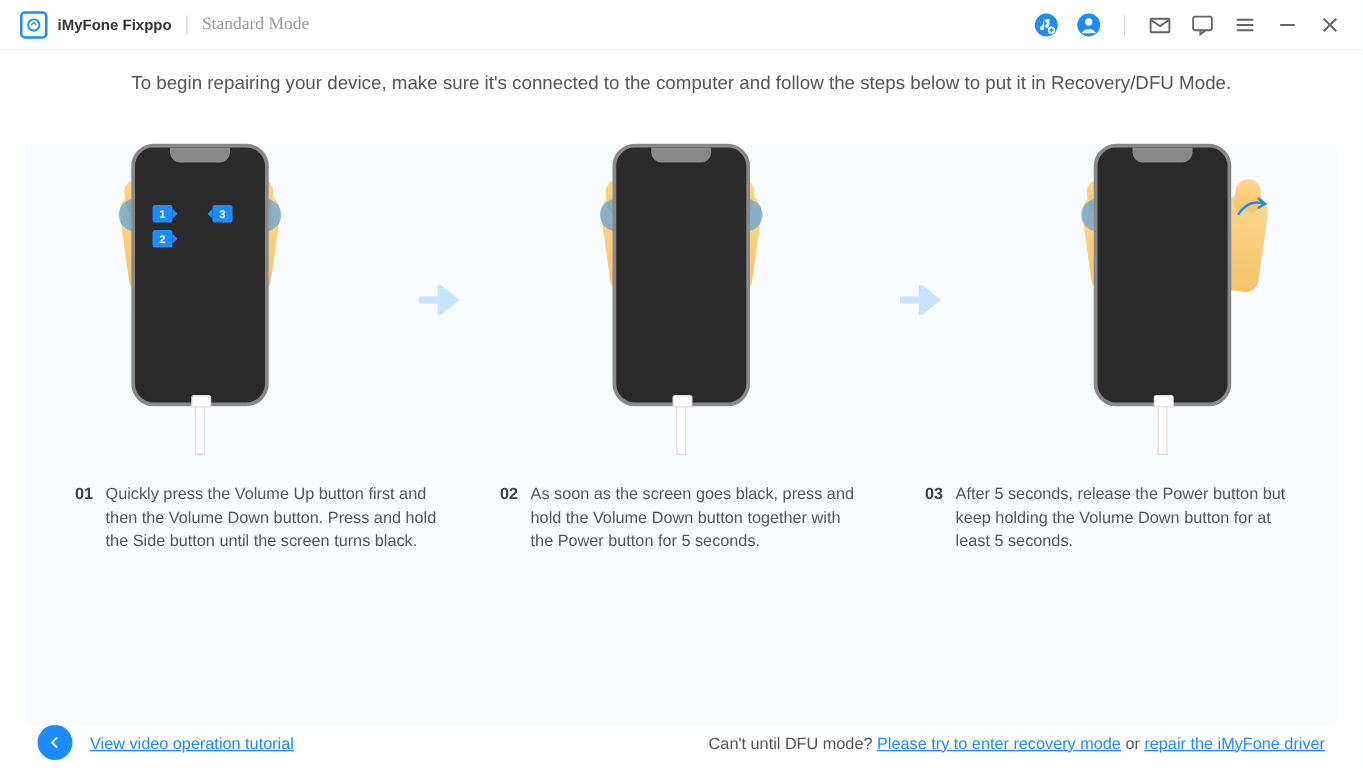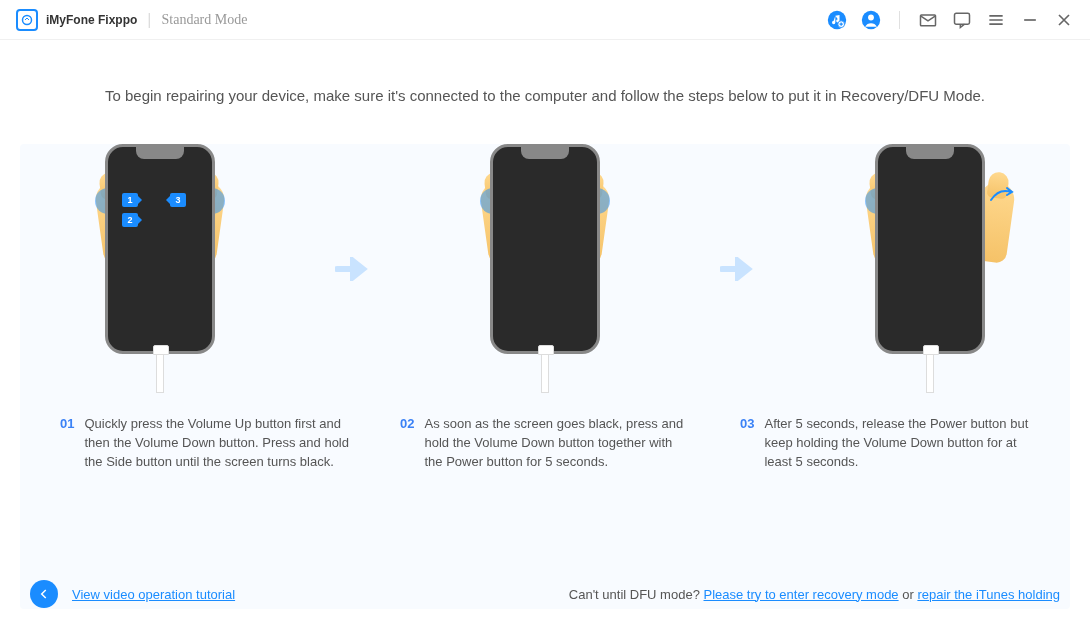--- a/index.html
+++ b/index.html
@@ -35,21 +35,20 @@
 .tb-sep { width: 1px; height: 18px; background: #e0e0e0; margin: 0 4px; }
 
 .main {
   padding: 18px 20px 0 20px;
 }
 .intro {
   text-align: center;
   font-size: 15px;
   color: #555;
   margin-bottom: 18px;
-  margin-top: 29px;
 }
 .card {
   background: #f8fbff;
   border-radius: 4px;
   padding: 0 30px 20px 30px;
   height: 465px;
 }
 .tabs {
   display: flex;
   align-items: center;
@@ -216,21 +215,21 @@
 }
 .step-text {
   width: 290px;
   display: flex;
   gap: 10px;
   font-size: 13px;
   line-height: 1.45;
   color: #555;
 }
 .step-num {
-  color: #3b82f6;
+  color: #404040;
   font-weight: 600;
   font-size: 13px;
 }
 
 .footer {
   position: absolute;
   bottom: 0; left: 0; right: 0;
   height: 52px;
   display: flex;
   align-items: center;
@@ -396,15 +395,15 @@
 
 <div class="footer">
   <div class="back-btn">
     <svg viewBox="0 0 24 24" fill="none" stroke="#fff" stroke-width="2.5">
         <path d="M15 5 L8 12 L15 19"></path>
       </svg>
   </div>
   <span class="link">View video operation tutorial</span>
   <div class="footer-spacer"></div>
   <span class="footer-right">
-    <span>Can't until DFU mode? </span><span class="link">Please try to enter recovery mode</span><span> or </span><span class="link">repair the iTunes holding</span>
+    <span>Can't until DFU mode? </span><span class="link">Please try to enter recovery mode</span><span> or </span><span class="link">repair the iMyFone driver</span>
   </span>
 </div>
 
 </body></html>

